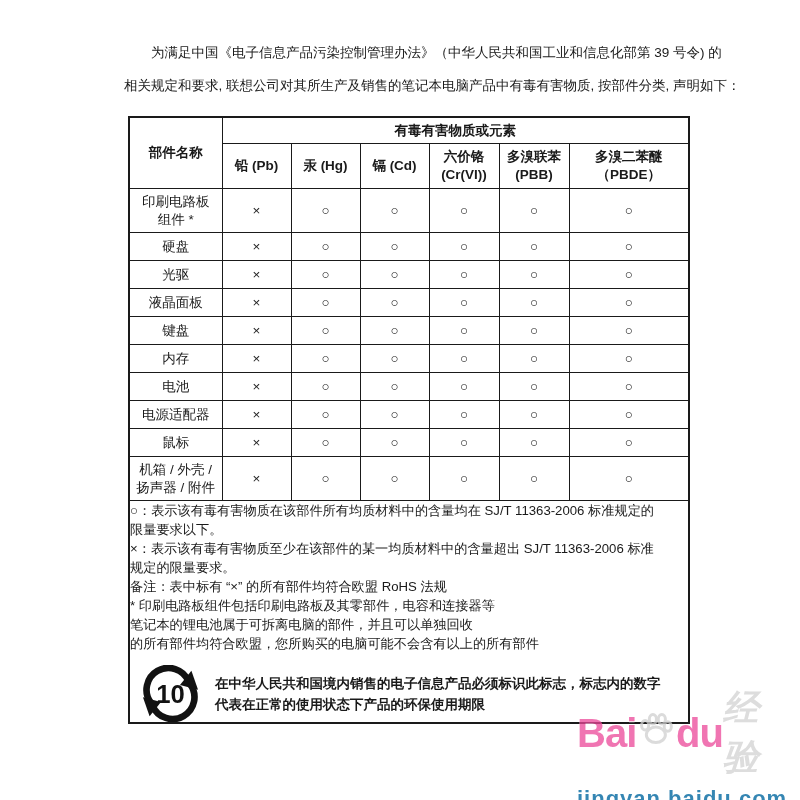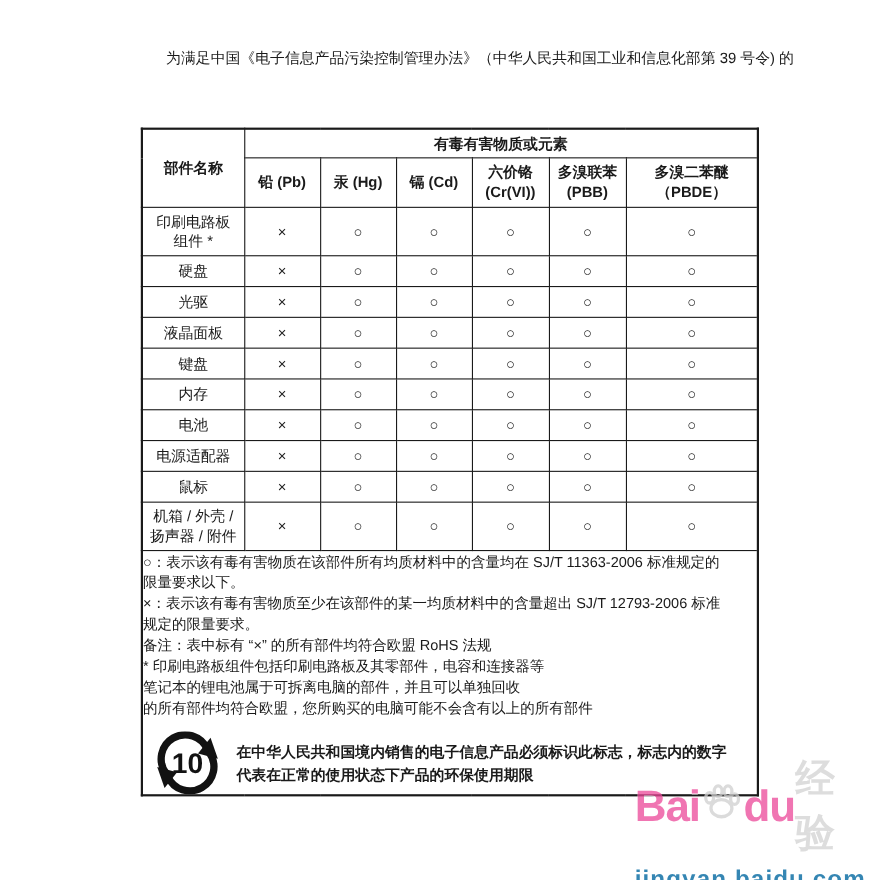--- a/index.html
+++ b/index.html
@@ -42,31 +42,32 @@
   .epup-row{display:flex;align-items:center;gap:16px;margin:12px 0 0 12px;}
   .epup-logo{flex:0 0 auto;width:57px;height:57px;}
   .epup-text{font-size:13.5px;line-height:21px;white-space:pre-line;text-align:left;font-weight:bold;}
 
   
   .watermark{position:absolute;left:577px;top:684px;z-index:5;color:#c9c9c9;}
   .wm-top{display:flex;align-items:center;opacity:0.75;}
   .wm-baidu{font-weight:bold;font-size:40px;letter-spacing:-1px;
     color:#ec4899;text-shadow:0 1px 0 #ffffff;}
   .wm-paw{width:40px;height:40px;margin:0 2px 6px 2px;}
-  .wm-jy{font-weight:bold;font-size:36px;color:#d2d2d2;text-shadow:0 1px 0 #ffffff;}
+  .wm-jy{font-weight:bold;font-size:36px;color:#d2d2d2;text-shadow:0 1px 0 #ffffff;font-style:italic;}
   .wm-url{font-weight:bold;font-size:22px;letter-spacing:1px;margin-top:4px;
     color:#0369a1;opacity:0.8;text-shadow:0 1px 0 #ffffff;}
 </style>
 </head>
 <body>
 
 <div class="page">
 
   <div class="intro">
     <div class="intro-line indent">为满足中国《电子信息产品污染控制管理办法》（中华人民共和国工业和信息化部第 39 号令) 的</div>
+    <div class="intro-line">相关规定和要求, 联想公司对其所生产及销售的笔记本电脑产品中有毒有害物质, 按部件分类, 声明如下：</div>
   </div>
 
   <table class="rohs">
     <colgroup>
       <col style="width:93px">
       <col style="width:69px">
       <col style="width:69px">
       <col style="width:69px">
       <col style="width:70px">
       <col style="width:70px">
@@ -182,21 +183,21 @@
           <td class="mark-o">○</td>
           <td class="mark-o">○</td>
         </tr>
       </tbody>
     <tfoot>
       <tr>
         <td class="notes-cell" colspan="7">
           <div class="notes">
               <div class="note-line">○：表示该有毒有害物质在该部件所有均质材料中的含量均在 SJ/T 11363-2006 标准规定的
 限量要求以下。</div>
-              <div class="note-line">×：表示该有毒有害物质至少在该部件的某一均质材料中的含量超出 SJ/T 12793-2006 标准
+              <div class="note-line">×：表示该有毒有害物质至少在该部件的某一均质材料中的含量超出 SJ/T 11363-2006 标准
 规定的限量要求。</div>
               <div class="note-line">备注：表中标有 “×” 的所有部件均符合欧盟 RoHS 法规</div>
               <div class="note-line">* 印刷电路板组件包括印刷电路板及其零部件，电容和连接器等</div>
               <div class="note-line">笔记本的锂电池属于可拆离电脑的部件，并且可以单独回收</div>
               <div class="note-line">的所有部件均符合欧盟，您所购买的电脑可能不会含有以上的所有部件</div>
             </div>
           <div class="epup-row">
             <span class="epup-logo">
               <svg viewBox="0 0 60 60" width="57" height="57" aria-hidden="true">
                 <path d="M 9.2 39.7 A 23 23 0 1 1 48.8 16.8" fill="none" stroke="#121212" stroke-width="7"></path>

